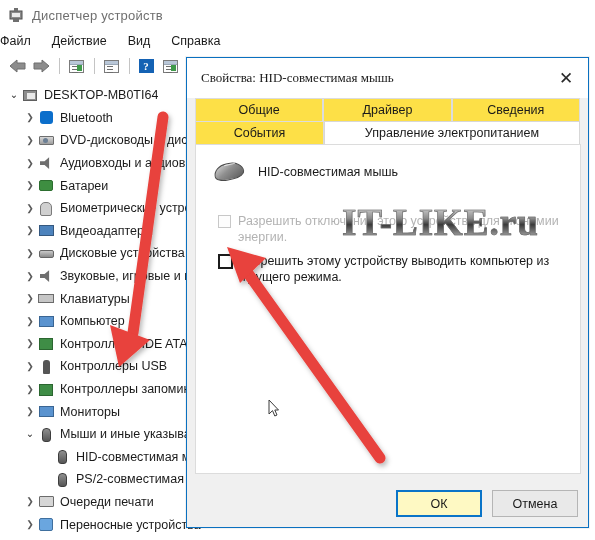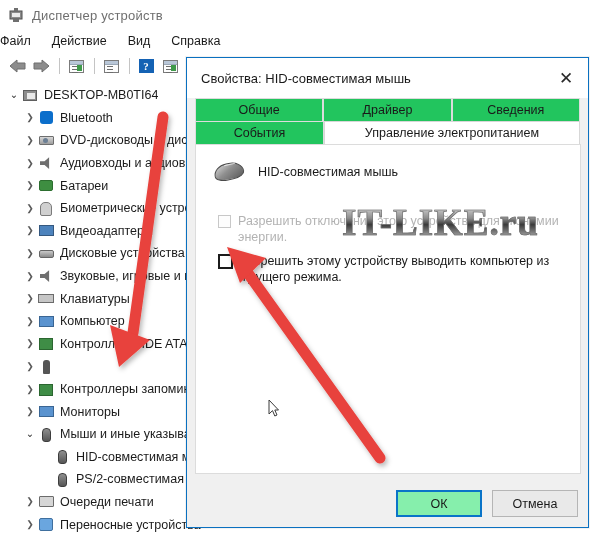--- a/index.html
+++ b/index.html
@@ -327,20 +327,21 @@
     align-items: center;
     background: #ffffff;
     padding: 0 0 0 14px;
     box-sizing: border-box;
   }
   #dlg-title {
     font-size: 13px;
     color: #1a1a1a;
     flex: 1 1 auto;
     white-space: nowrap;
+    font-family: Liberation Serif, serif;
   }
   #dlg-close {
     width: 44px; height: 30px;
     display: flex;
     align-items: center;
     justify-content: center;
     font-size: 17px;
     color: #2a2a2a;
     font-family: "DejaVu Sans", sans-serif;
   }
@@ -356,21 +357,21 @@
     display: flex;
     height: 23px;
   }
   .tab {
     flex: 1 1 0;
     display: flex;
     align-items: center;
     justify-content: center;
     font-size: 12.5px;
     color: #1a1a1a;
-    background: #22c55e;
+    background: #fde047;
     border: 1px solid #dcdcdc;
     border-bottom: none;
     box-sizing: border-box;
     white-space: nowrap;
     cursor: default;
   }
   .tab.active {
     background: #ffffff;
     border-color: #d7d7d7;
   }
@@ -472,21 +473,21 @@
     font-size: 12.5px;
     color: #1a1a1a;
     display: flex;
     align-items: center;
     justify-content: center;
     box-sizing: border-box;
     cursor: default;
   }
   .dlg-btn.default {
     border: 2px solid #0a74c8;
-    background: #86efac;
+    background: #fef9c3;
   }
 
   
   #overlay {
     position: absolute;
     left: 0; top: 0;
     width: 595px; height: 540px;
     pointer-events: none;
   }
   #cursor {
@@ -643,20 +644,21 @@
         <span class="tree-icon">
           <span class="ti ti-chip"></span>
         </span>
         <span class="tree-label">Контроллеры IDE ATA/ATAPI</span>
       </div>
       <div class="tree-row" style="padding-left: 16px;">
         <span class="chev">❯</span>
         <span class="tree-icon">
           <span class="ti ti-usb"></span>
         </span>
+        <span class="tree-label">Контроллеры USB</span>
       </div>
       <div class="tree-row" style="padding-left: 16px;">
         <span class="chev">❯</span>
         <span class="tree-icon">
           <span class="ti ti-chip"></span>
         </span>
         <span class="tree-label">Контроллеры запоминающих устройств</span>
       </div>
       <div class="tree-row" style="padding-left: 16px;">
         <span class="chev">❯</span>

